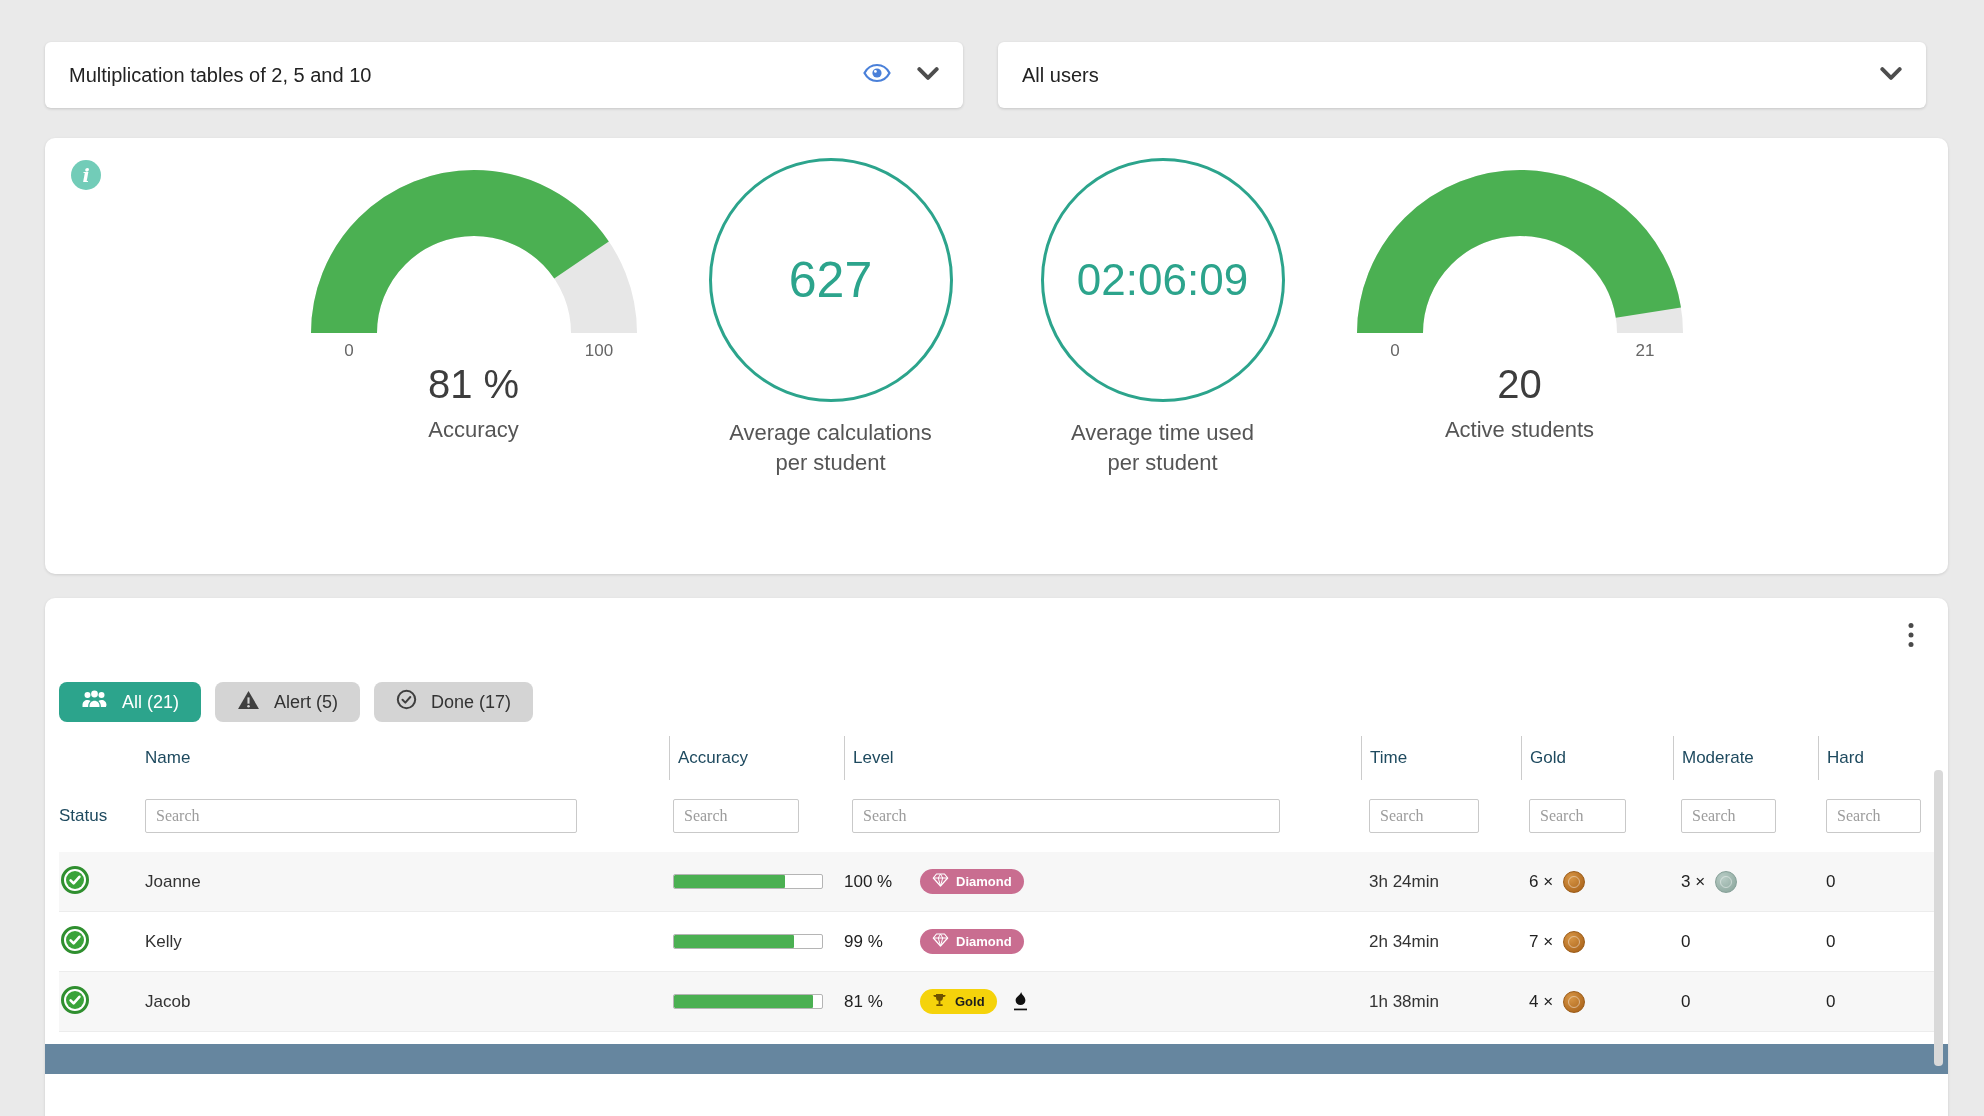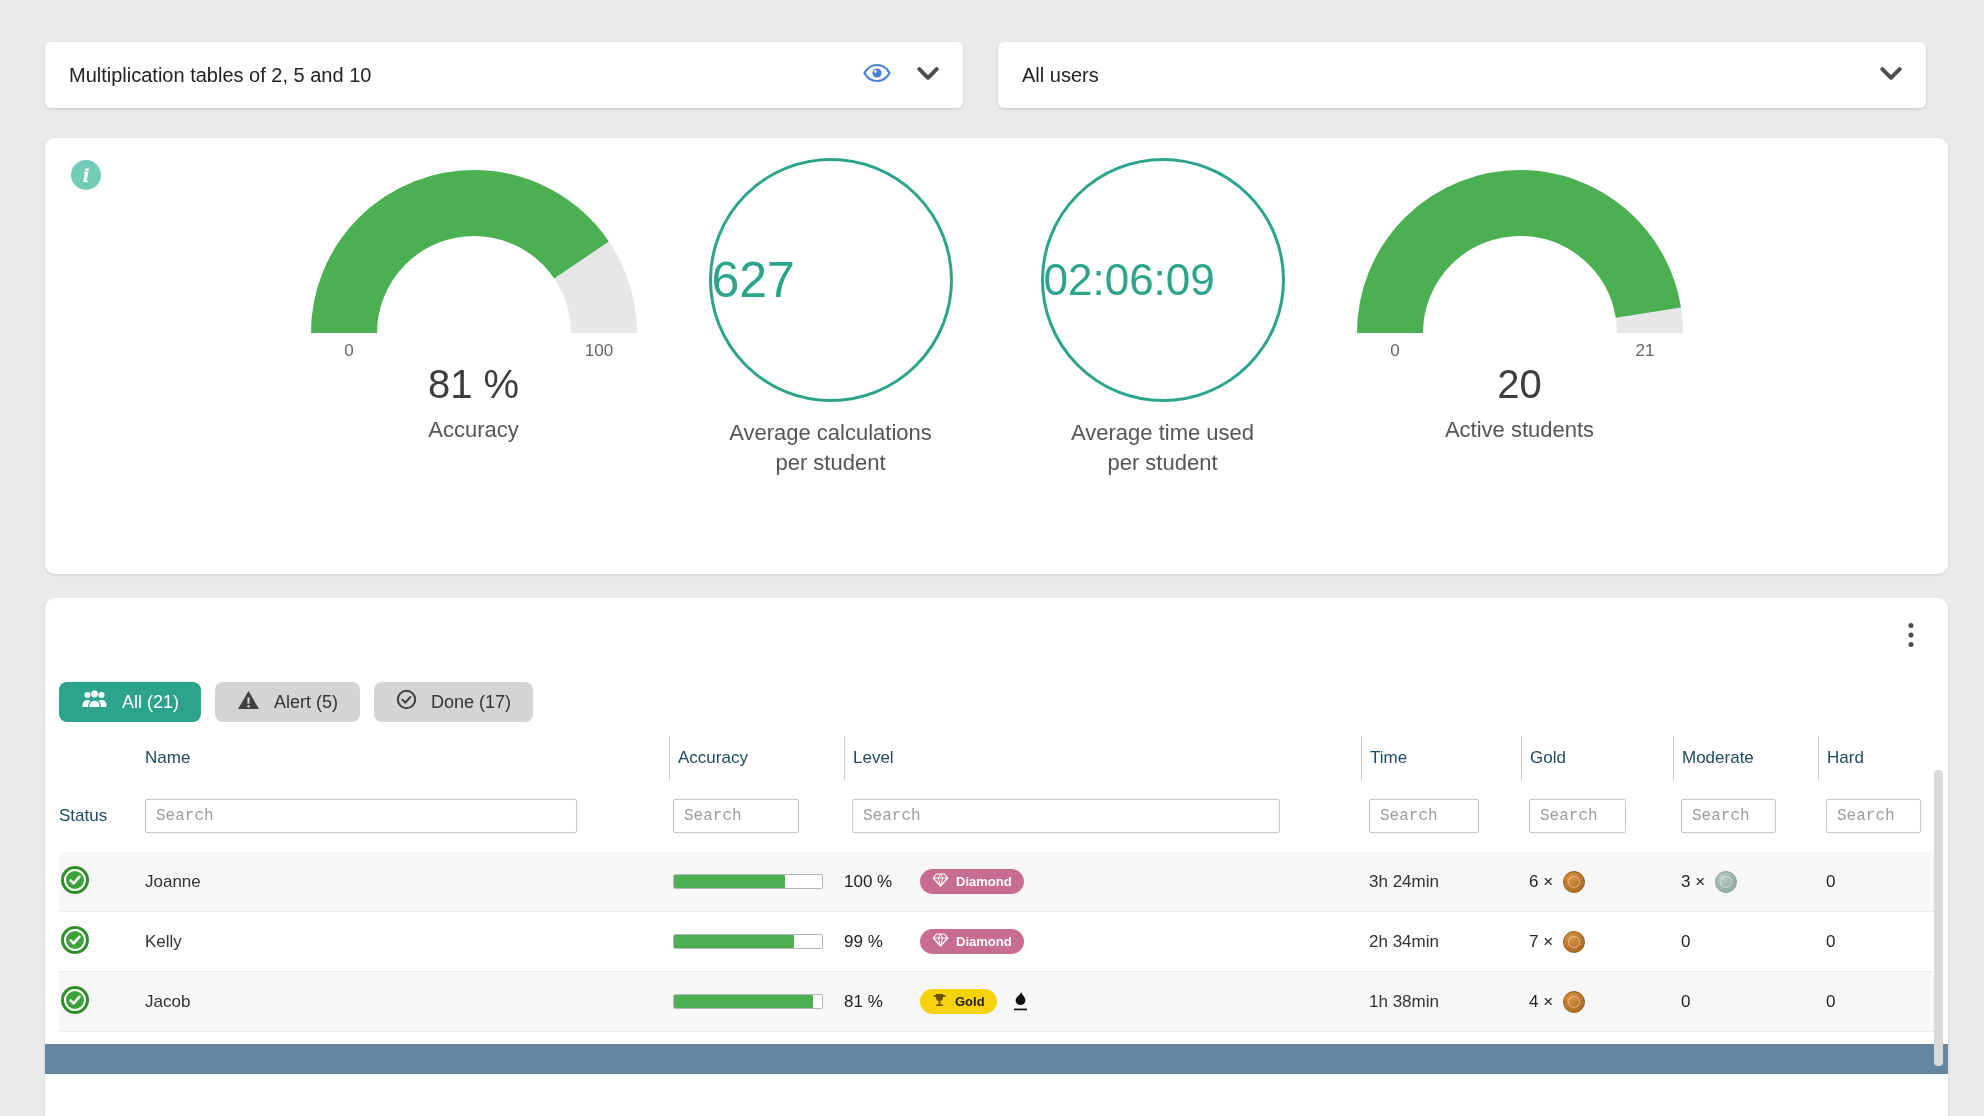--- a/index.html
+++ b/index.html
@@ -34,21 +34,21 @@
   }
   .stats-row { display:flex; justify-content:center; align-items:flex-start; gap:52px; padding-top:20px; }
 
   .stat-gauge { width:330px; display:flex; flex-direction:column; align-items:center; margin-top:12px; }
   .gauge-value { font-size:40px; color:#3d3d3d; margin-top:2px; }
   .gauge-caption { font-size:22px; color:#555; margin-top:10px; }
 
   .stat-circle-block { width:280px; display:flex; flex-direction:column; align-items:center; }
   .stat-circle {
     width:244px; height:244px; border:3px solid #2ca48c; border-radius:50%;
-    display:flex; align-items:center; justify-content:flex-start; background:#fff;
+    display:flex; align-items:center; justify-content:center; background:#fff;
   }
   .circle-value { font-size:50px; color:#2ca48c; }
   .circle-value.time { font-size:44px; }
   .circle-caption { margin-top:16px; font-size:22px; color:#555; text-align:center; line-height:1.35; }
 
   
   .lesson-card {
     margin:24px 36px 0 45px; height:560px; background:#fff; border-radius:10px;
     position:relative; box-shadow:0 1px 3px rgba(0,0,0,.12); padding-top:28px;
   }
@@ -72,21 +72,21 @@
   .col-label {
     font-size:17px; color:#1e4a5f; padding-left:8px; height:100%;
     display:flex; align-items:center;
   }
   .col-label.first { padding-left:4px; }
   .col-label.sep { border-left:1px solid #ccc; }
   .thead-search { height:72px; align-items:center; }
   .status-label { font-size:17px; color:#1e4a5f; }
   .search {
     height:34px; border:1px solid #c9c9c9; border-radius:2px; padding:0 10px;
-    font-family:Liberation Mono, monospace; font-size:16px; color:#333; background:#fff;
+    font-family:Liberation Serif, serif; font-size:16px; color:#333; background:#fff;
   }
   .search::placeholder { color:#9c9c9c; }
   .s-name { width:432px; margin-left:4px; }
   .s-acc  { width:126px; margin-left:4px; }
   .s-level{ width:428px; margin-left:8px; }
   .s-time { width:110px; margin-left:8px; }
   .s-easy { width:97px;  margin-left:8px; }
   .s-mod  { width:95px;  margin-left:8px; }
   .s-hard { width:95px;  margin-left:8px; }
 

